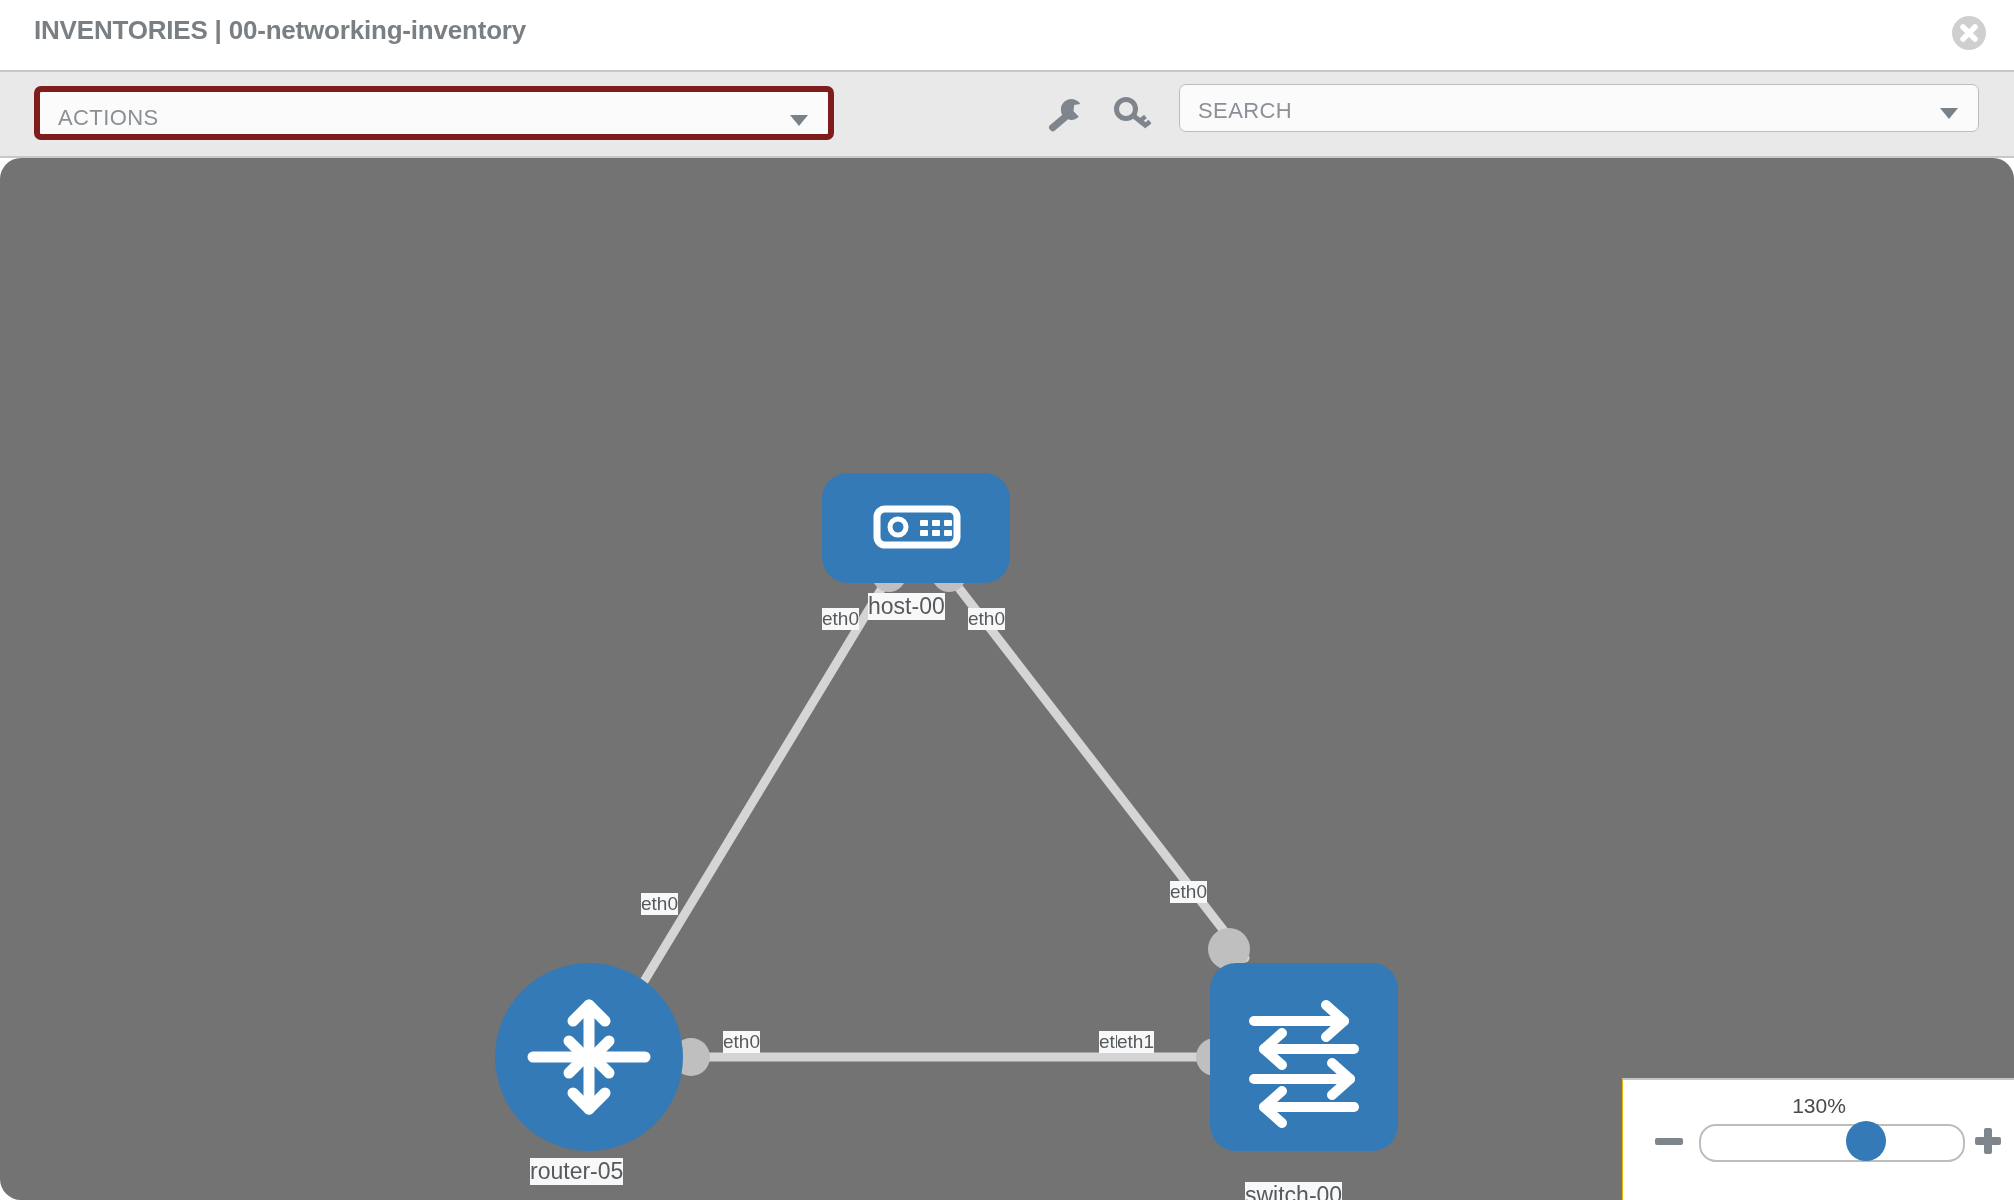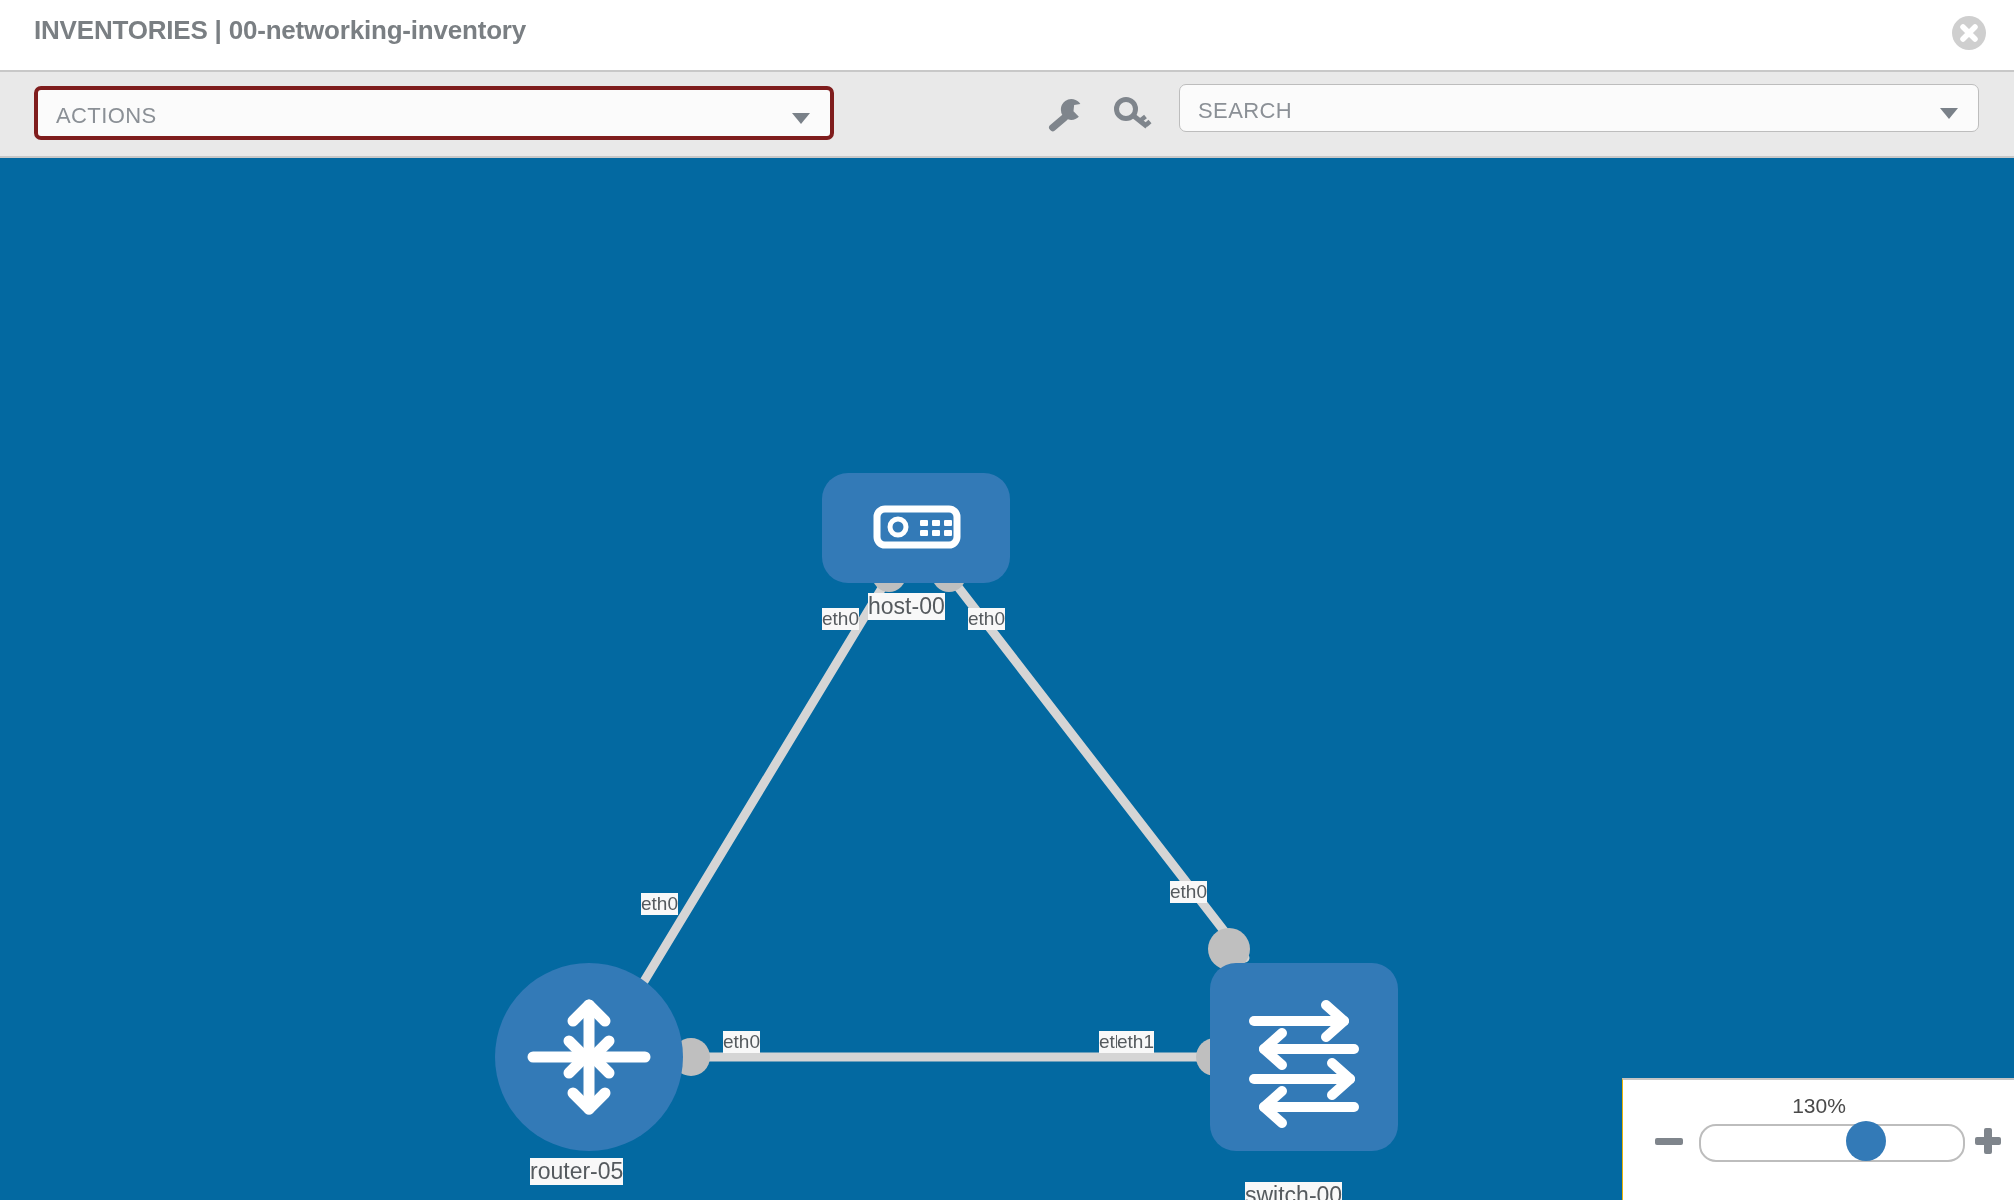--- a/index.html
+++ b/index.html
@@ -39,21 +39,21 @@
     width: 2014px; height: 88px;
     background: #e9e9e9;
     border-top: 2px solid #c8c8c8;
     border-bottom: 2px solid #c8c8c8;
     box-sizing: border-box;
   }
   #actions-select {
     position: absolute; left: 34px; top: 14px;
     width: 800px; height: 54px;
     background: #fbfbfb;
-    border: 4px solid #7f1d1d;
+    border: 6px solid #7f1d1d;
     border-radius: 7px;
     box-sizing: border-box;
     cursor: pointer;
   }
   #actions-label {
     position: absolute; left: 18px; top: 13px;
     font-size: 22px; color: #8b9096;
     letter-spacing: 0.4px;
   }
   .caret {
@@ -83,22 +83,23 @@
   #search-text {
     position: absolute; left: 18px; top: 13px;
     font-size: 22px; color: #8b9096;
     letter-spacing: 0.4px;
   }
 
   
   #canvas {
     position: absolute; left: 0; top: 158px;
     width: 2014px; height: 1042px;
-    background: #0369a1;
+    background: #737373;
     overflow: hidden;
+    border-radius: 21px;
   }
   #topology { position: absolute; left: 0; top: 0; }
 
   
   .node-shape { position: absolute; background: #337ab7; }
   #host-shape {
     left: 822px; top: 315px;
     width: 188px; height: 110px;
     border-radius: 26px;
   }

